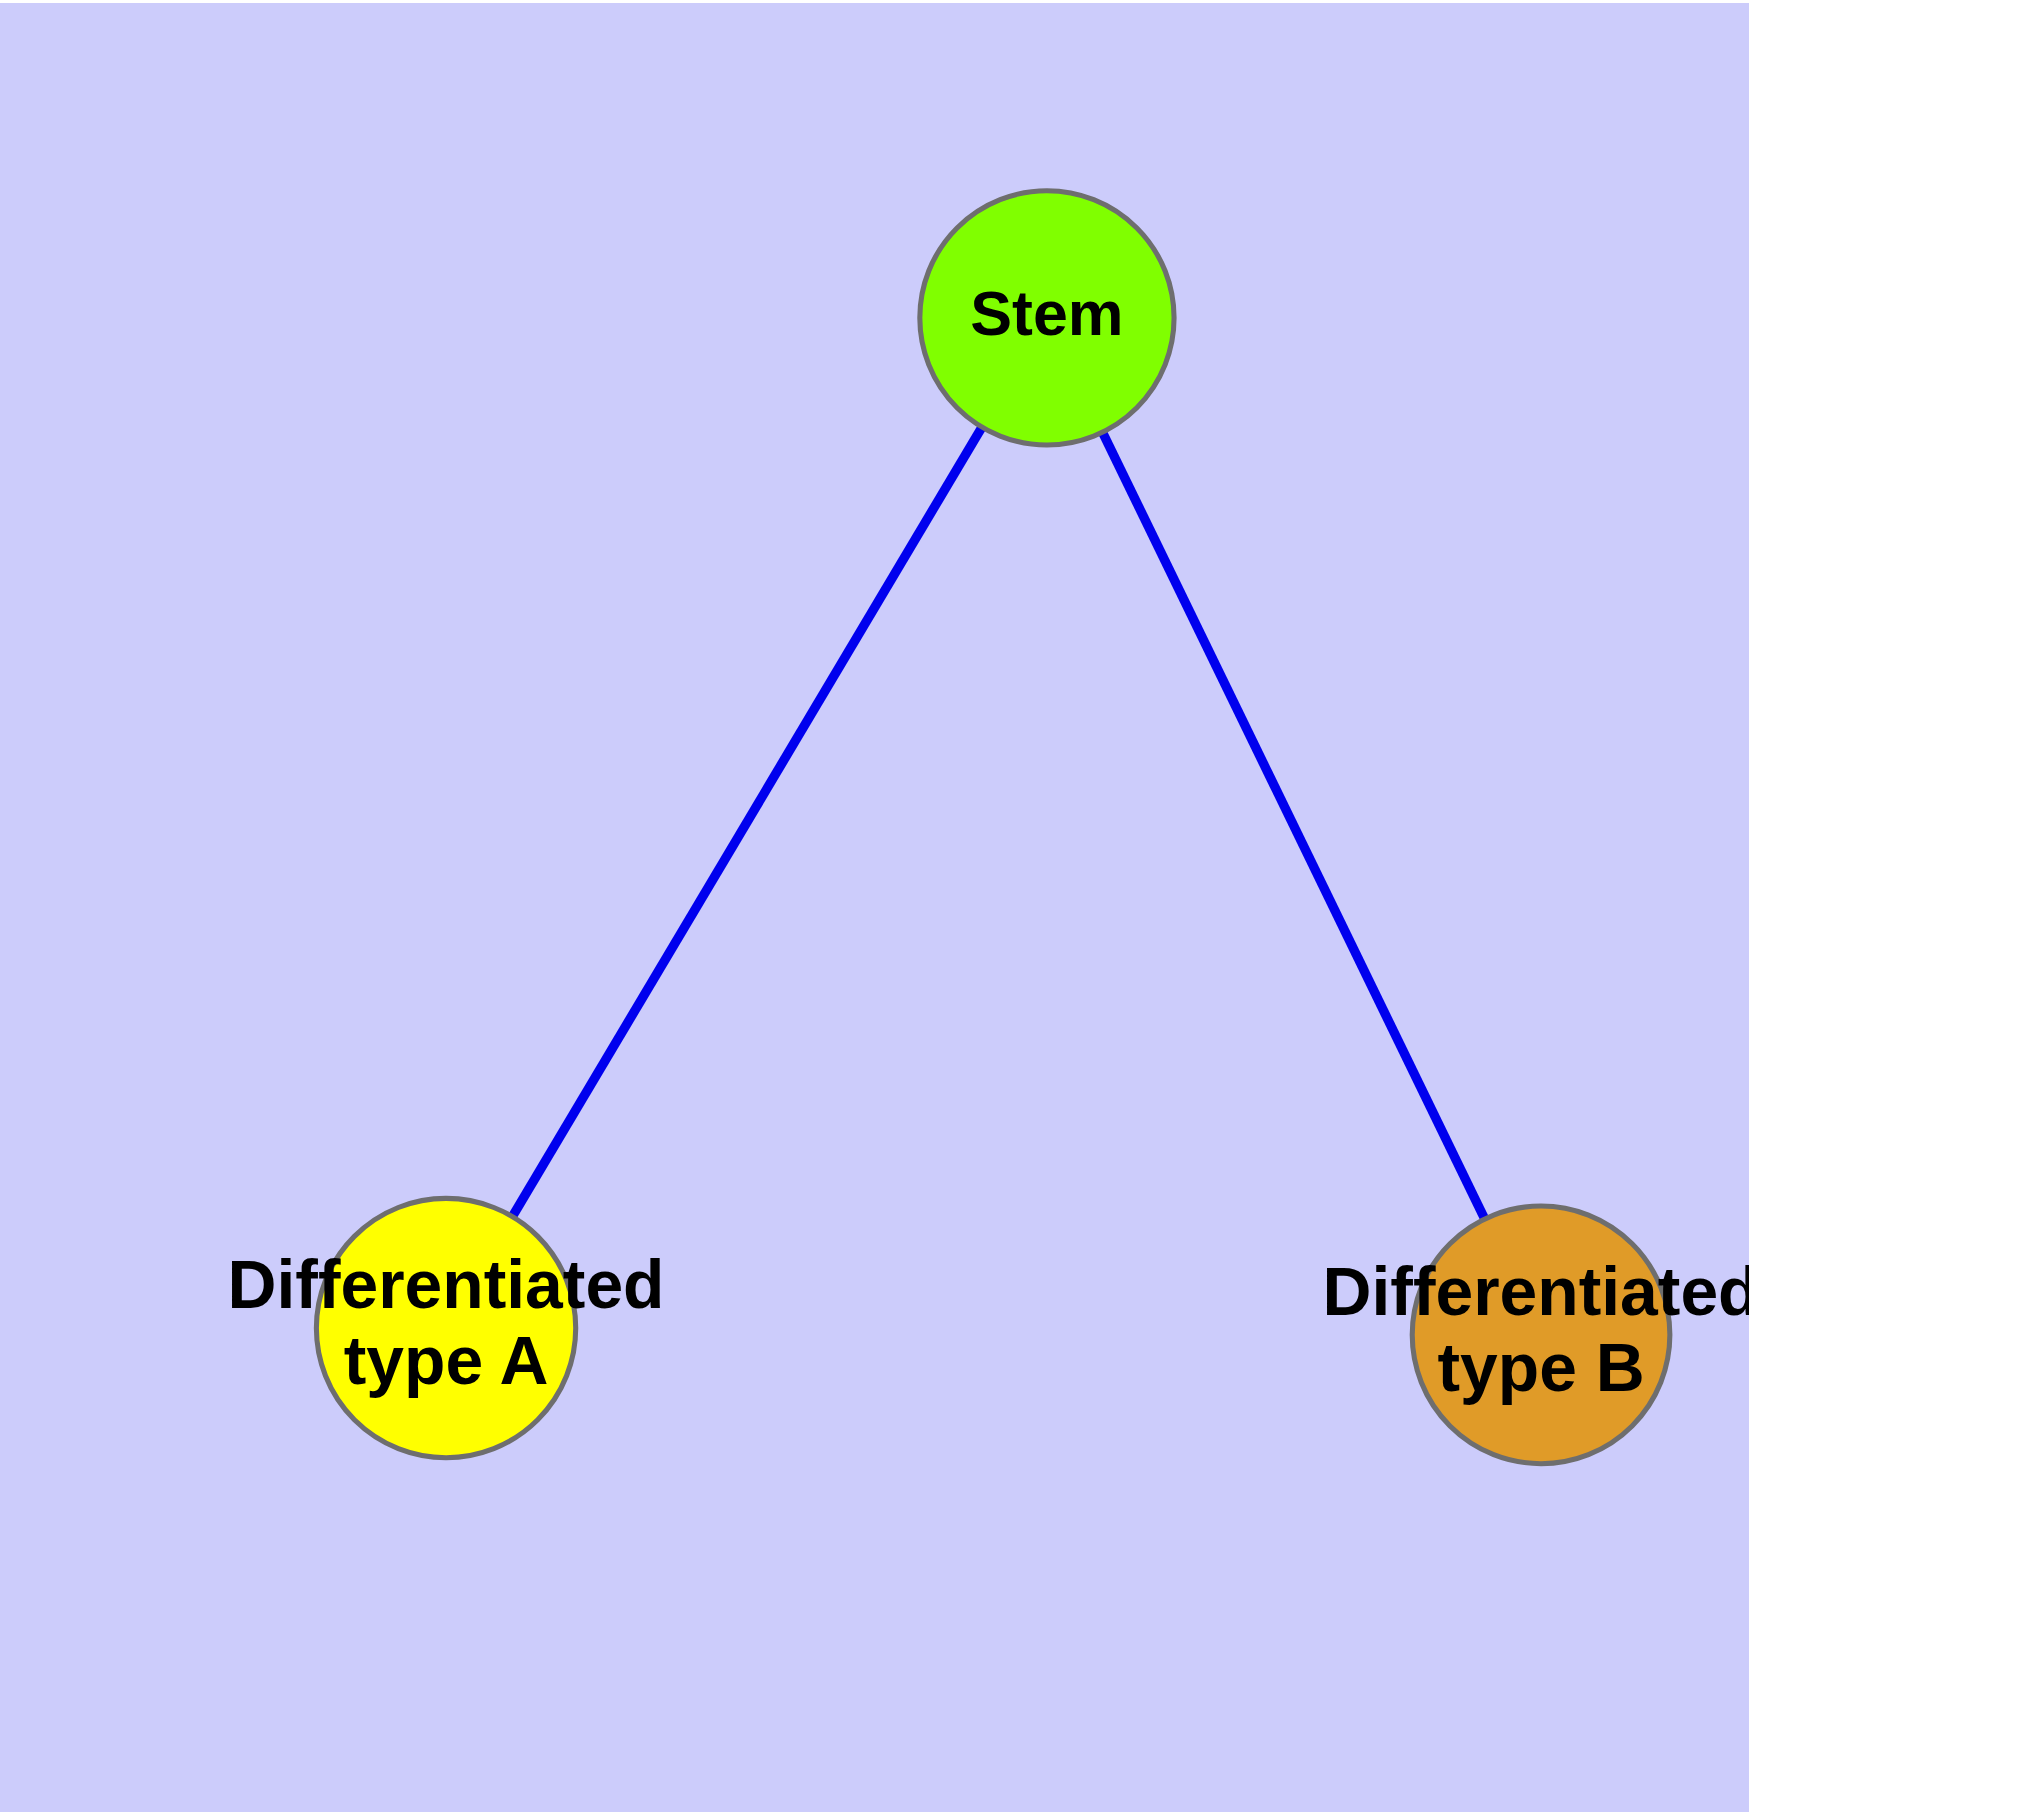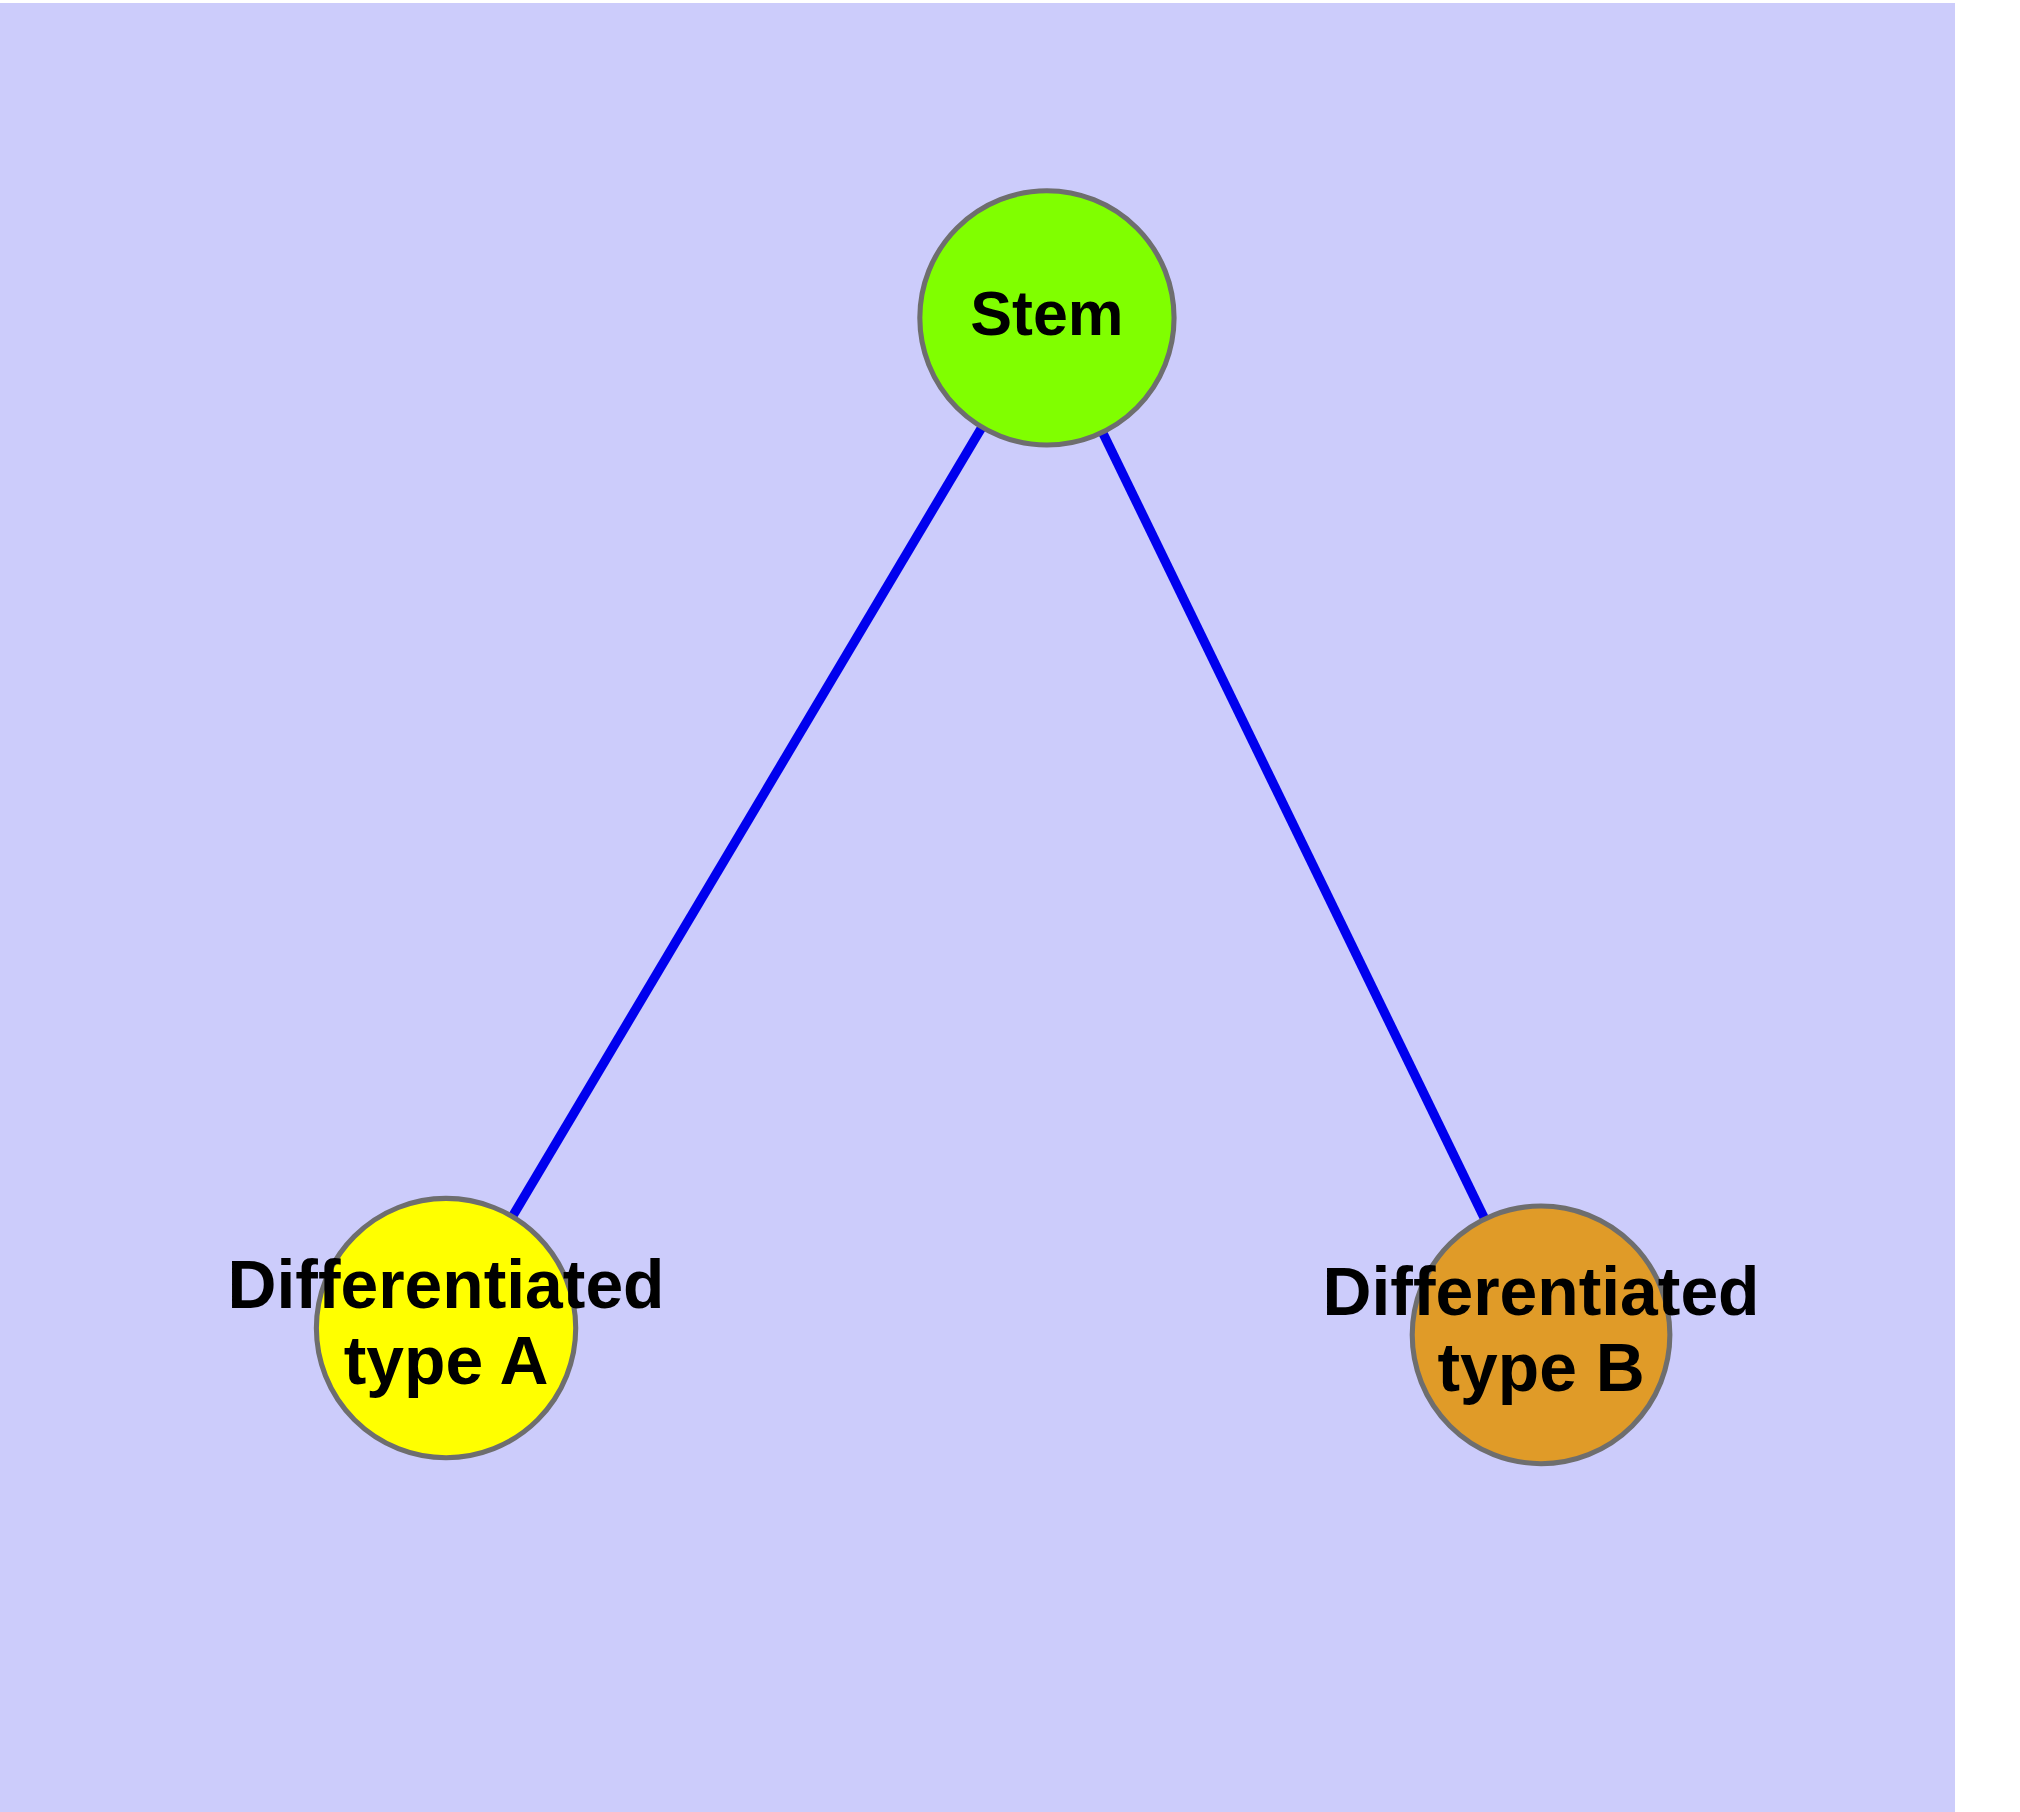--- a/index.html
+++ b/index.html
@@ -3,21 +3,21 @@
 <meta charset="utf-8">
 <title>Cell Differentiation Graph</title>
 <style>
   html, body {
     margin: 0;
     padding: 0;
     background: #ffffff;
   }
   #canvas {
     position: relative;
-    width: 1955px;
+    width: 1749px;
     height: 1812px;
     background: #ffffff;
     overflow: hidden;
     font-family: "Liberation Sans", sans-serif;
   }
   #plot-area {
     position: absolute;
     left: 0;
     top: 3.4px;
     width: 2021px;

